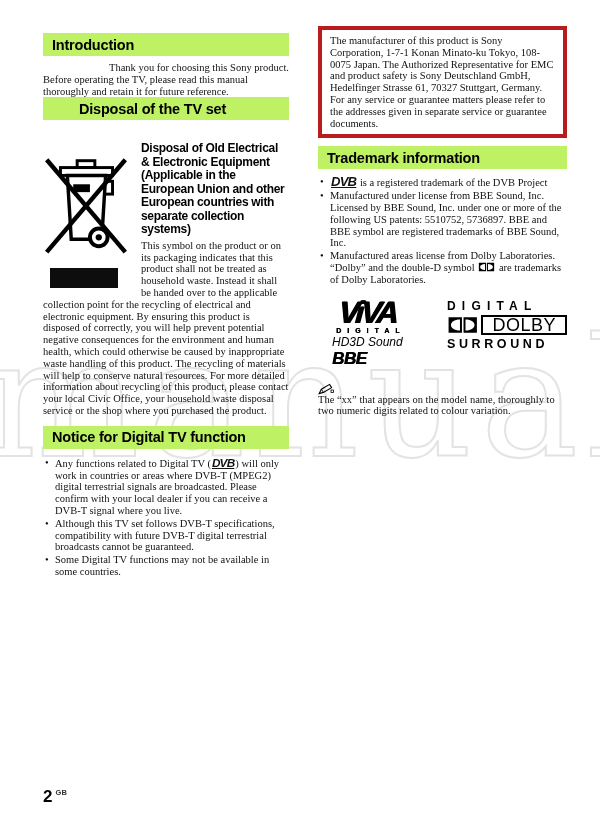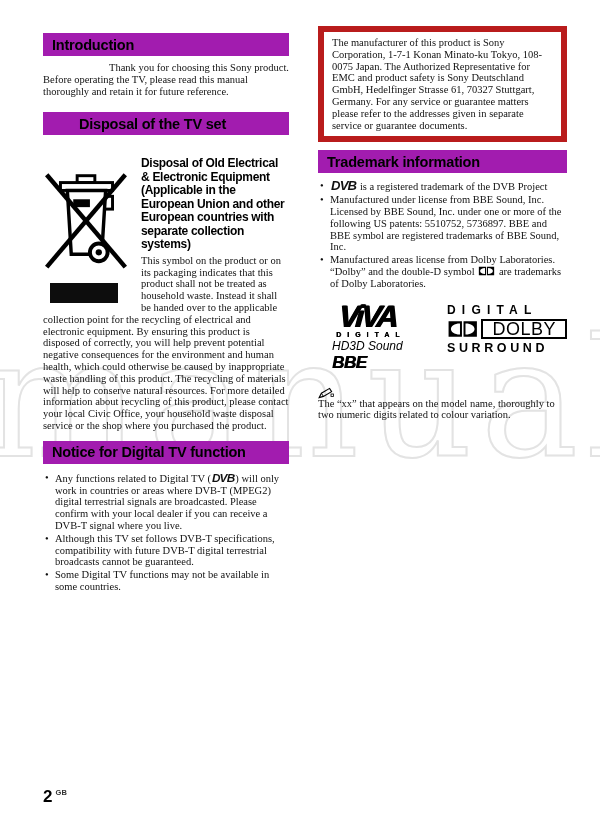--- a/index.html
+++ b/index.html
@@ -16,21 +16,21 @@
   }
   .wm-outline{color:transparent;-webkit-text-stroke:2px #e3e3e3;}
 
   
   .col{position:absolute;z-index:1;}
   .col-left{left:43px;top:33px;width:246px;}
   .col-right{left:318px;top:26px;width:249px;}
 
   
   .sec-hdr{
-    background:#a21caf;height:23px;display:flex;align-items:center;
+    background:#bef264;height:23px;display:flex;align-items:center;
     font-family:"Liberation Sans", sans-serif;font-weight:bold;
     font-size:14.5px;letter-spacing:-0.2px;color:#000;
     padding-left:9px;box-sizing:border-box;
   }
 
   
   .body-text{font-size:10.5px;line-height:11.8px;margin:0;text-align:left;}
   .intro-p{margin:6px 0 0 0;text-align:right;}
 
   
@@ -46,25 +46,25 @@
 
   
   .bullet{display:flex;margin:0 0 1px 0;}
   .b-dot{width:12px;flex:0 0 12px;font-size:10.5px;line-height:11.8px;padding-left:2px;box-sizing:border-box;}
   .b-text{flex:1;font-size:10.5px;line-height:11.8px;}
   .bullets{margin-top:8px;}
 
   
   .dvb{
     font-family:"Liberation Sans", sans-serif;font-weight:bold;font-style:italic;
-    letter-spacing:-0.8px;font-size:1.12em;padding:0 1px;
-  }
-
-  
-  .mfr-box{border:6px solid #b91c1c;padding:5px 7px 5px 8px;box-sizing:border-box;background:transparent;}
+    letter-spacing:-0.8px;font-size:1.12em;padding:0 1px;text-decoration:underline;
+  }
+
+  
+  .mfr-box{border:4px solid #b91c1c;padding:5px 7px 5px 8px;box-sizing:border-box;background:transparent;}
   .mfr-box p{margin:0;}
 
   
   .tm-hdr{margin-top:8px;}
   .dd-inline{vertical-align:-1px;margin:0 1px;}
 
   
   .logos-row{display:flex;align-items:flex-start;margin:14px 0 0 14px;gap:16px;}
   .viva-logo{width:118px;color:#000;}
   .viva-word{
@@ -104,21 +104,21 @@
 <div class="watermark"><span class="wm-outline">manual</span></div>
 
 <div class="col col-left">
 
   <div class="sec-hdr">
     <span>Introduction</span>
   </div>
   <p class="body-text intro-p">Thank you for choosing this Sony product.</p>
   <p class="body-text">Before operating the TV, please read this manual thoroughly and retain it for future reference.</p>
 
-  <div class="sec-hdr" style="margin-top:15px;padding-left:36px;">
+  <div class="sec-hdr" style="margin-top:0;padding-left:36px;">
     <span>Disposal of the TV set</span>
   </div>
 
   <div class="disposal-block">
     <div class="weee-float">
       <svg width="86" height="112" viewBox="0 0 86 114">
 
         <rect x="34" y="17" width="18" height="7" fill="#fff" stroke="#000" stroke-width="3"></rect>
 
         <rect x="17" y="24" width="53" height="8" fill="#fff" stroke="#000" stroke-width="3"></rect>

